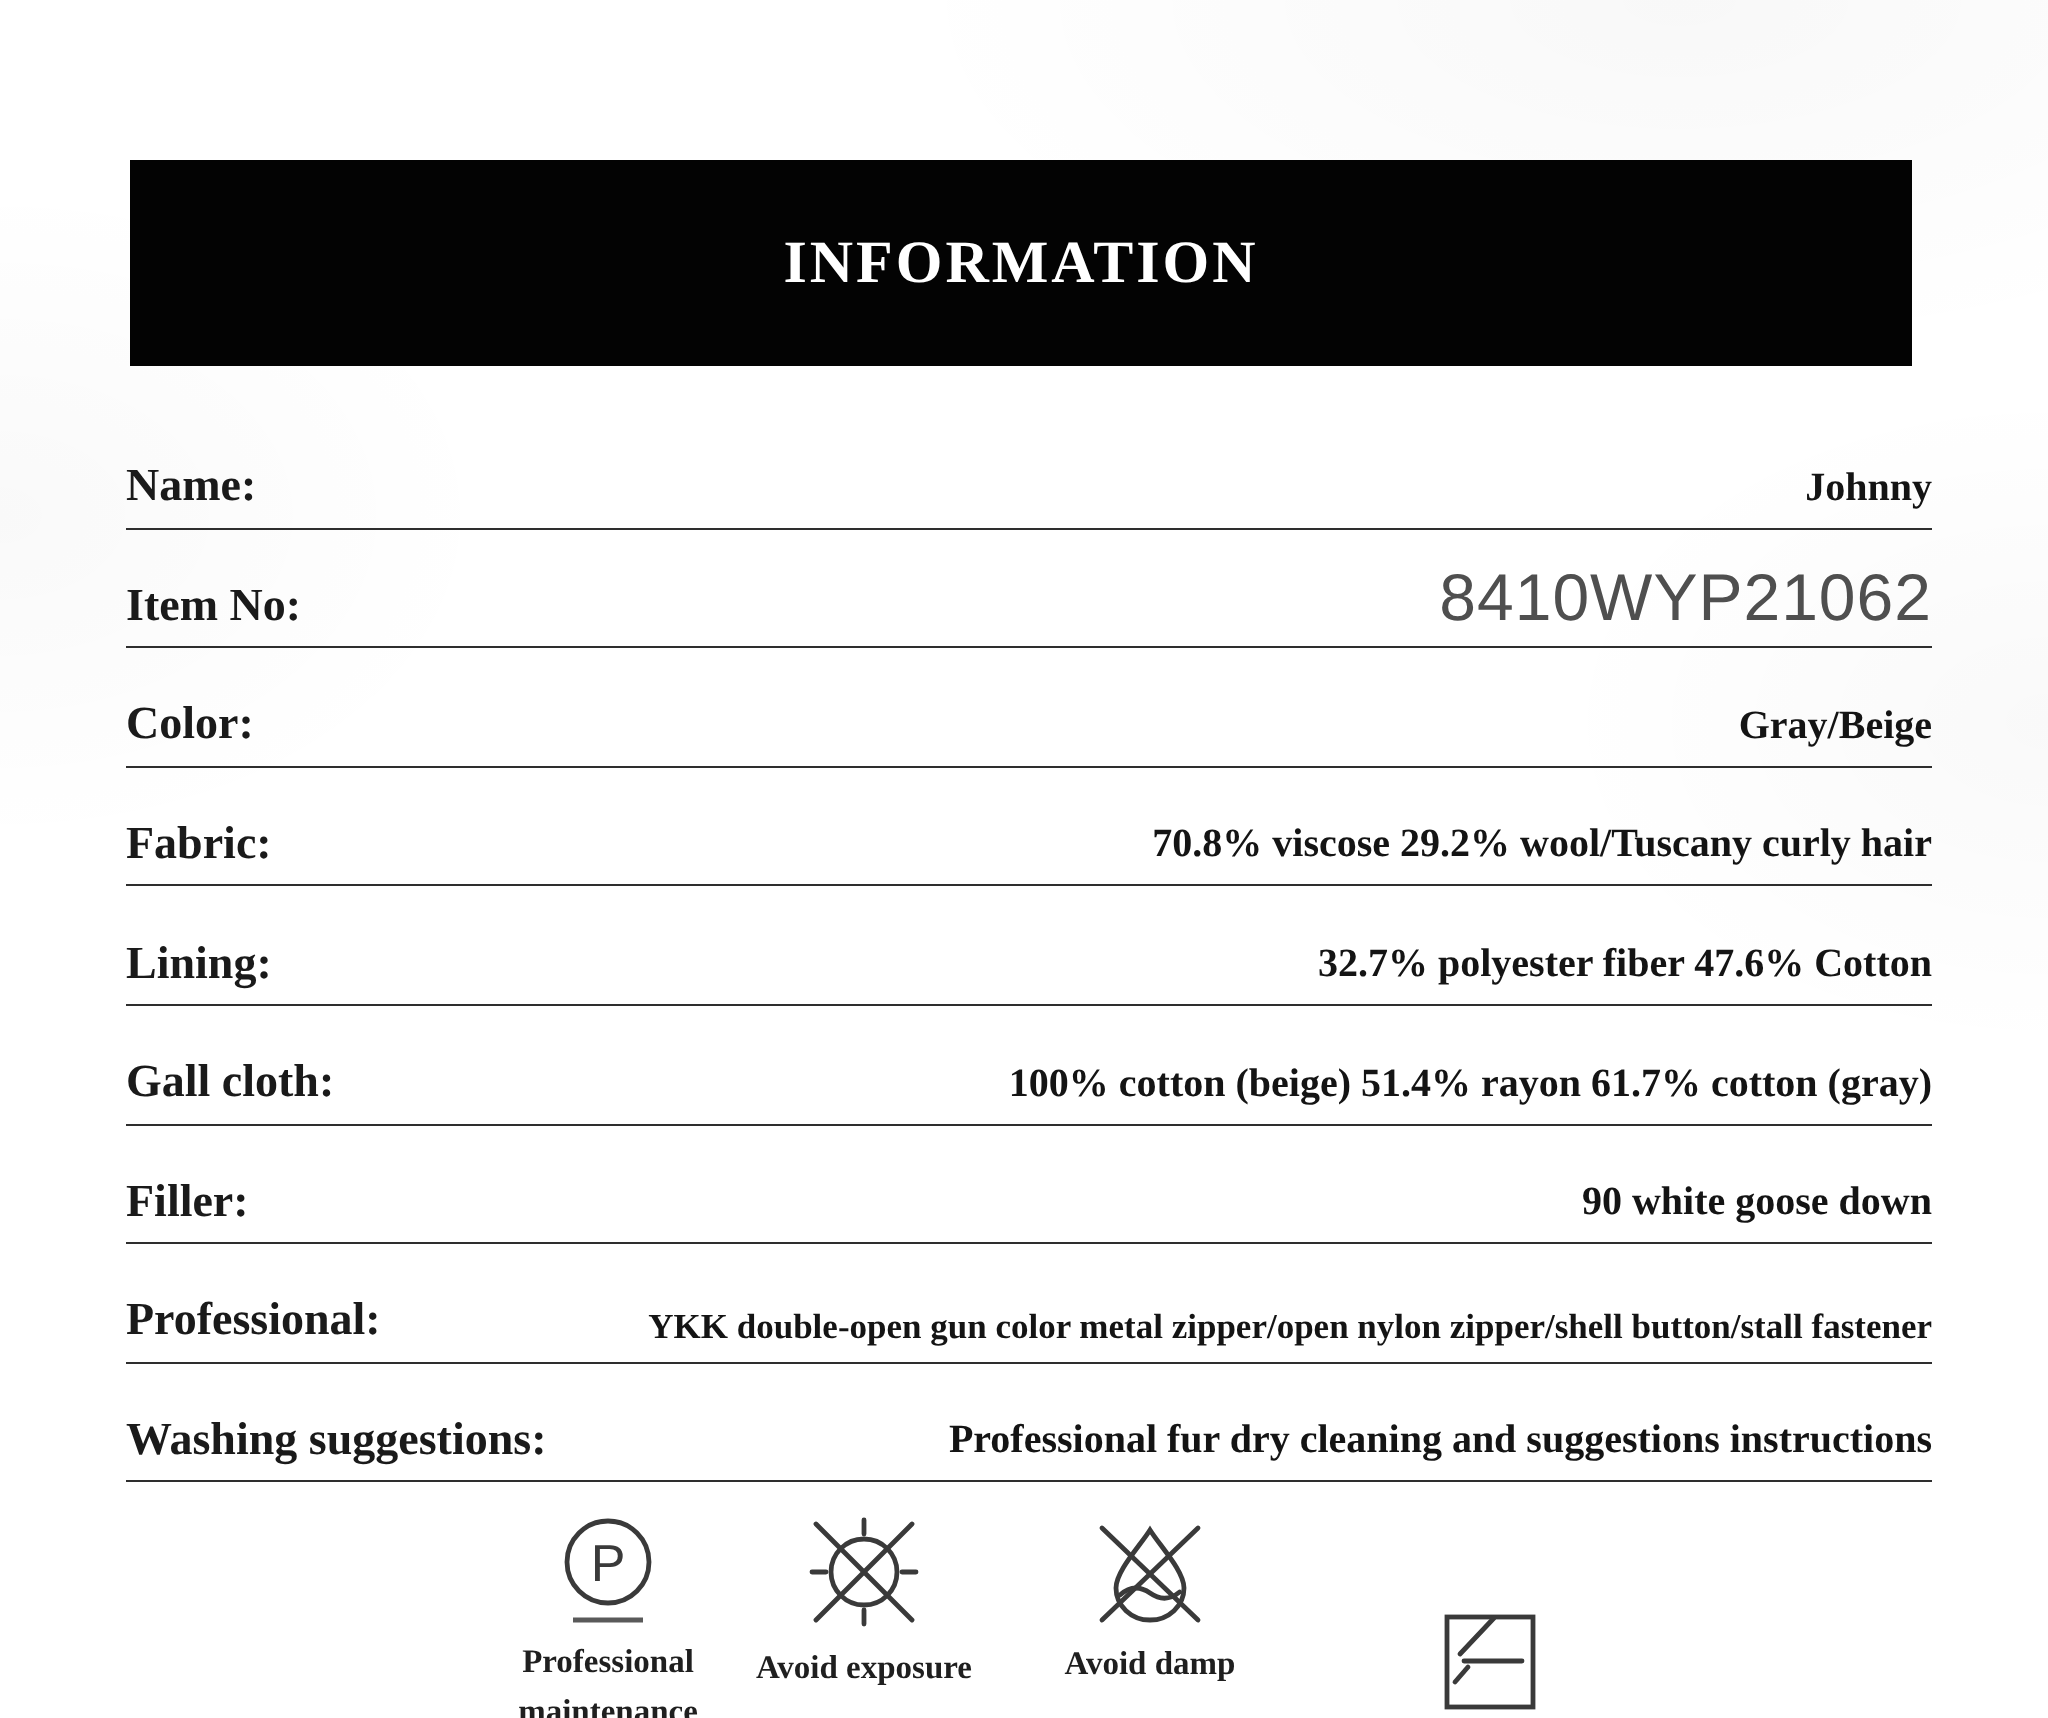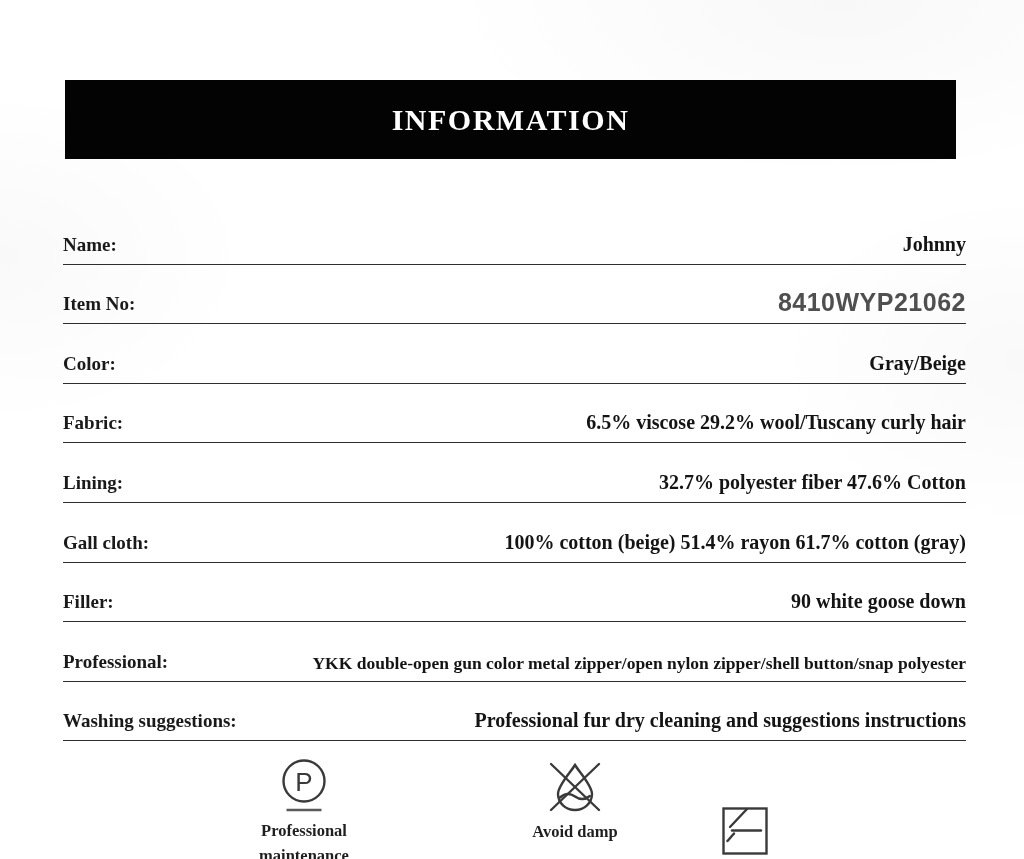--- a/index.html
+++ b/index.html
@@ -7,43 +7,43 @@
     position:relative;width:1024px;height:859px;overflow:hidden;
     font-family:"Liberation Serif", serif;
     background:
       radial-gradient(55% 30% at 82% 0%, rgba(0,0,0,0.028), rgba(0,0,0,0) 70%),
       radial-gradient(35% 28% at 0% 30%, rgba(0,0,0,0.025), rgba(0,0,0,0) 70%),
       radial-gradient(35% 28% at 100% 42%, rgba(0,0,0,0.025), rgba(0,0,0,0) 70%),
       #ffffff;
   }
   
   .banner{
-    position:absolute;left:65px;top:80px;width:891px;height:79px;
+    position:absolute;left:65px;top:80px;width:891px;height:103px;
     background:#030303;display:flex;align-items:center;justify-content:center;
   }
   .banner-title{
     color:#ffffff;font-size:30px;font-weight:700;letter-spacing:1.5px;
   }
   
   .rows{position:absolute;left:63px;top:205px;width:903px;}
   .row{
     box-sizing:border-box;height:59.6px;
     display:flex;justify-content:space-between;align-items:flex-end;gap:10px;
     border-bottom:1.5px solid #2e2e2e;padding-bottom:8px;
   }
   .row-label{
-    font-size:19px;font-weight:700;color:#1a1a1a;white-space:nowrap;line-height:1.1;
+    font-size:23px;font-weight:700;color:#1a1a1a;white-space:nowrap;line-height:1.1;
   }
   .row-value{
     font-size:20px;font-weight:700;color:#141414;text-align:right;line-height:1.15;
     white-space:nowrap;
   }
   .row.item-no .row-value{
     font-family:"Liberation Sans", sans-serif;
-    font-size:25px;font-weight:700;color:#4f4f4f;letter-spacing:0.5px;line-height:1;text-align:center;
+    font-size:33px;font-weight:400;color:#4f4f4f;letter-spacing:0.5px;line-height:1;text-align:center;
   }
   .row.accessories .row-value{font-size:17.5px;}
   
   .care-item{position:absolute;display:flex;flex-direction:column;align-items:center;}
   .care-item svg{display:block;}
   .care-label{
     margin-top:5px;font-size:16.5px;font-weight:700;color:#1f1f1f;
     text-align:center;line-height:1.5;
   }
   .care-1{left:238px;top:758px;width:132px;}
@@ -69,53 +69,65 @@
     <div class="row item-no">
       <span class="row-label">Item No:</span>
       <span class="row-value">8410WYP21062</span>
     </div>
     <div class="row">
       <span class="row-label">Color:</span>
       <span class="row-value">Gray/Beige</span>
     </div>
     <div class="row">
       <span class="row-label">Fabric:</span>
-      <span class="row-value">6.5% viscose 29.2% wool/Tuscany curly hair</span>
+      <span class="row-value">70.8% viscose 29.2% wool/Tuscany curly hair</span>
     </div>
     <div class="row">
       <span class="row-label">Lining:</span>
       <span class="row-value">32.7% polyester fiber 47.6% Cotton</span>
     </div>
     <div class="row">
       <span class="row-label">Gall cloth:</span>
       <span class="row-value">100% cotton (beige) 51.4% rayon 61.7% cotton (gray)</span>
     </div>
     <div class="row">
       <span class="row-label">Filler:</span>
       <span class="row-value">90 white goose down</span>
     </div>
     <div class="row accessories">
       <span class="row-label">Professional:</span>
-      <span class="row-value">YKK double-open gun color metal zipper/open nylon zipper/shell button/snap polyester</span>
+      <span class="row-value">YKK double-open gun color metal zipper/open nylon zipper/shell button/stall fastener</span>
     </div>
     <div class="row">
       <span class="row-label">Washing suggestions:</span>
       <span class="row-value">Professional fur dry cleaning and suggestions instructions</span>
     </div>
   </div>
 
   <div class="care-item care-1">
     <svg width="48" height="56" viewBox="0 0 48 56">
       <circle class="icon-stroke" cx="24" cy="23" r="20.5"></circle>
       <text x="24" y="32.5" text-anchor="middle" font-family="Liberation Sans, sans-serif" font-size="26" fill="#3a3a3a">P</text>
       <line x1="6.5" y1="52" x2="41.5" y2="52" stroke="#5a5a5a" stroke-width="2.6"></line>
     </svg>
     <div class="care-label">Professional maintenance</div>
   </div>
 
+  <div class="care-item care-2">
+    <svg width="62" height="62" viewBox="0 0 62 62">
+      <circle class="icon-stroke" cx="31" cy="31" r="16.5" stroke-width="2.6"></circle>
+      <line class="icon-stroke" x1="31" y1="12" x2="31" y2="5"></line>
+      <line class="icon-stroke" x1="31" y1="50" x2="31" y2="57"></line>
+      <line class="icon-stroke" x1="12" y1="31" x2="5" y2="31"></line>
+      <line class="icon-stroke" x1="50" y1="31" x2="57" y2="31"></line>
+      <line class="icon-stroke" x1="7" y1="7" x2="55" y2="55"></line>
+      <line class="icon-stroke" x1="55" y1="7" x2="7" y2="55"></line>
+    </svg>
+    <div class="care-label">Avoid exposure</div>
+  </div>
 
   <div class="care-item care-3">
     <svg width="64" height="58" viewBox="0 0 64 58">
       <path class="icon-stroke" d="M32 8 C 27 16 15 28.5 15 37 A 17 16 0 0 0 49 37 C 49 28.5 37 16 32 8 Z"></path>
       <path class="icon-stroke" d="M17 40.5 C 22 36 27 36 32 39.5 C 37 43 42 43 46.8 39"></path>
       <line class="icon-stroke" x1="8" y1="7" x2="56" y2="53"></line>
       <line class="icon-stroke" x1="56" y1="7" x2="8" y2="53"></line>
     </svg>
     <div class="care-label">Avoid damp</div>
   </div>

